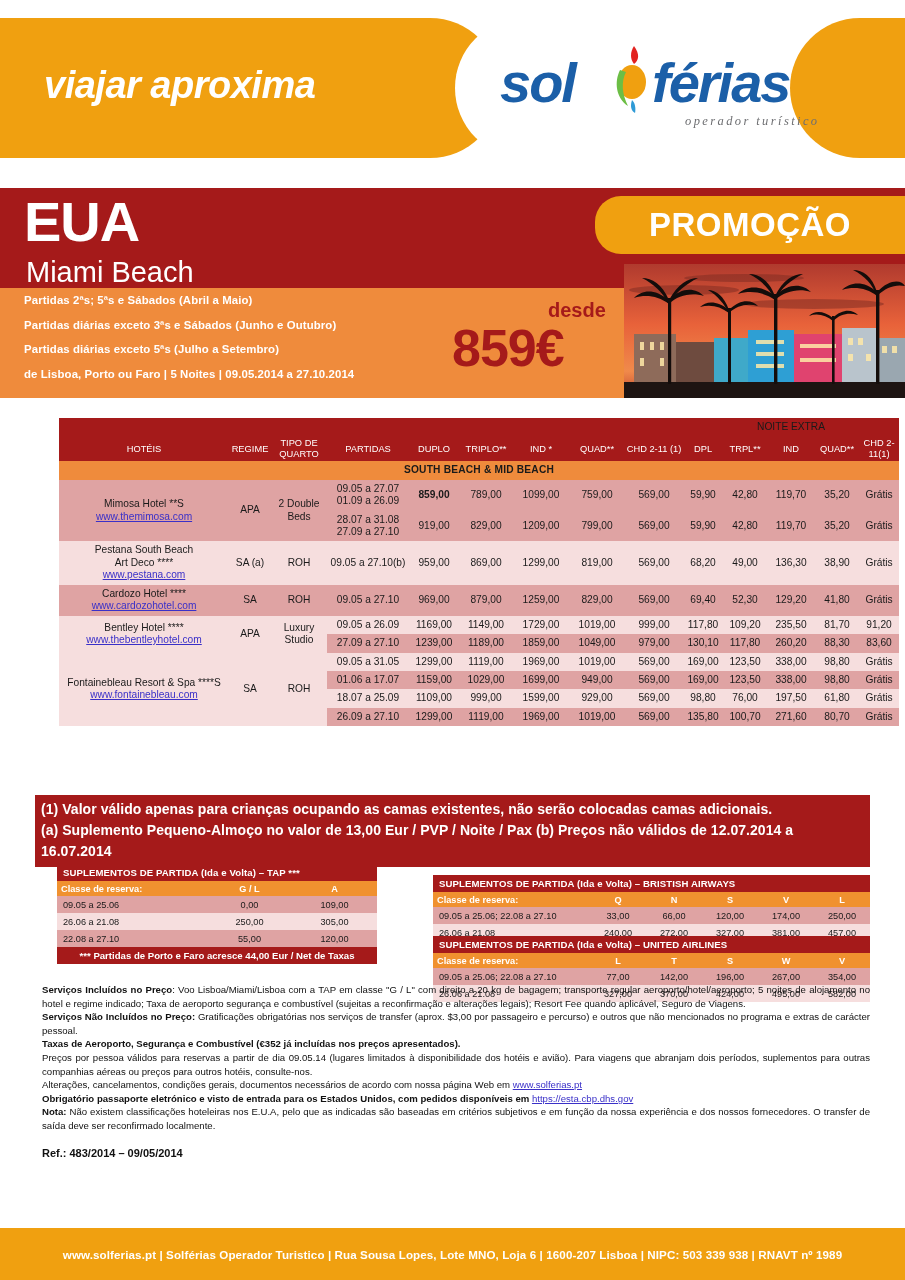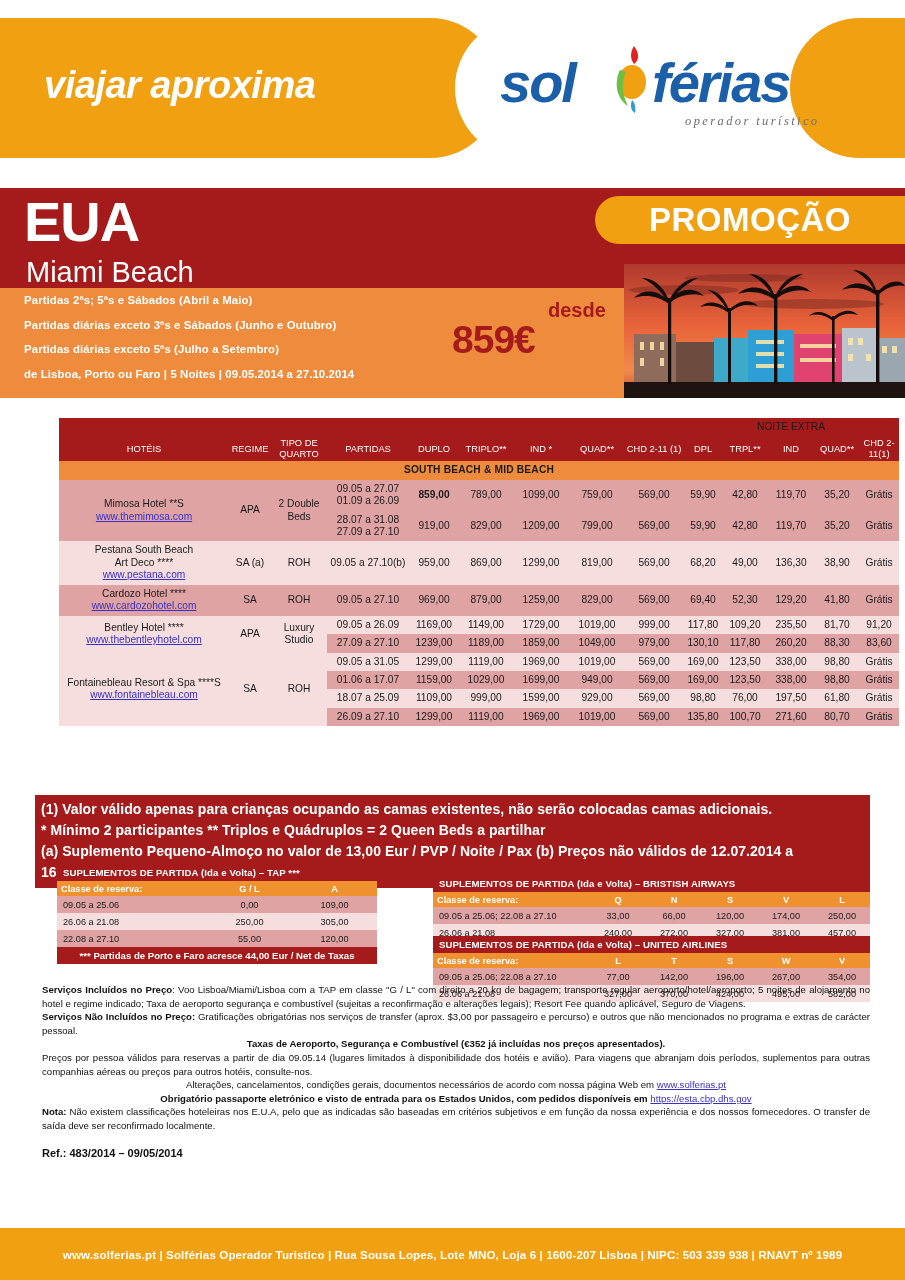--- a/index.html
+++ b/index.html
@@ -45,40 +45,40 @@
   
   .redhead{position:absolute;left:0;top:188px;width:905px;height:100px;background:#a51a1a;}
   .dest-country{
     position:absolute;left:24px;top:194px;font-size:56px;font-weight:bold;
     color:#ffffff;letter-spacing:-1px;line-height:1;
   }
   .dest-city{
     position:absolute;left:26px;top:258px;font-size:29px;color:#ffffff;line-height:1;
   }
   .promo-badge{
-    position:absolute;left:595px;top:196px;width:310px;height:48px;
+    position:absolute;left:595px;top:196px;width:310px;height:58px;
     background:#f0a010;border-radius:26px 0 0 26px;
     display:flex;align-items:center;justify-content:center;
   }
   .promo-badge span{
     font-size:33px;font-weight:bold;color:#ffffff;letter-spacing:0.5px;
   }
 
   
   .orangeband{position:absolute;left:0;top:288px;width:905px;height:110px;background:#ef8b3c;}
   .dep-lines{position:absolute;left:24px;top:294px;width:560px;}
   .dep-lines div{
     font-size:11.4px;font-weight:bold;color:#ffffff;margin-bottom:12.5px;
     letter-spacing:0.1px;
   }
   .desde{
     position:absolute;left:548px;top:299px;font-size:20px;color:#a51a1a;font-weight:bold;
   }
   .price{
-    position:absolute;left:452px;top:318px;font-size:39px;font-weight:bold;color:#a51a1a;
+    position:absolute;left:452px;top:318px;font-size:52px;font-weight:bold;color:#a51a1a;
     letter-spacing:-1px;
   }
   
   .photo{position:absolute;left:624px;top:264px;width:281px;height:134px;overflow:hidden;}
 
   
   .ptable{position:absolute;left:35px;top:418px;width:835px;}
   table.main{border-collapse:collapse;width:835px;table-layout:fixed;margin-left:24px;}
   table.main th{
     background:#a51a1a;color:#ffffff;font-size:9.3px;font-weight:normal;
@@ -138,21 +138,21 @@
   .supp-tap table{width:320px;}
   .supp-ba{left:433px;top:875px;width:437px;}
   .supp-ba table{width:437px;}
   .supp-ua{left:433px;top:936px;width:437px;}
   .supp-ua table{width:437px;}
 
   
   .fine{position:absolute;left:42px;top:983px;width:828px;}
   .fine p{
     margin:0 0 0 0;font-size:9.6px;color:#111111;line-height:1.42;
-    text-align:center;
+    text-align:left;
   }
   .fine p.just{text-align:justify;}
   .fine b{font-weight:bold;}
   .fine a{color:#3a30c8;text-decoration:underline;}
   .refline{position:absolute;left:42px;top:1147px;font-size:11px;font-weight:bold;color:#111;}
 
   
   .footer{
     position:absolute;left:0;top:1228px;width:905px;height:52px;background:#f0a010;
     display:flex;align-items:center;justify-content:center;
@@ -458,21 +458,20 @@
             <td>271,60</td>
             <td>80,70</td>
             <td>Grátis</td>
           </tr>
         </tbody>
     </table>
   </div>
 
   <div class="footnote">
     <div>(1) Valor válido apenas para crianças ocupando as camas existentes, não serão colocadas camas adicionais.</div>
-    <div>* Mínimo 2 participantes ** Triplos e Quádruplos = 2 Queen Beds a partilhar</div>
     <div>(a) Suplemento Pequeno-Almoço no valor de 13,00 Eur / PVP / Noite / Pax    (b) Preços não válidos de 12.07.2014 a 16.07.2014</div>
   </div>
 
   <div class="supp supp-tap">
     <table>
       <colgroup>
           <col style="width:150px">
           <col style="width:85px">
           <col style="width:85px">
         </colgroup>

